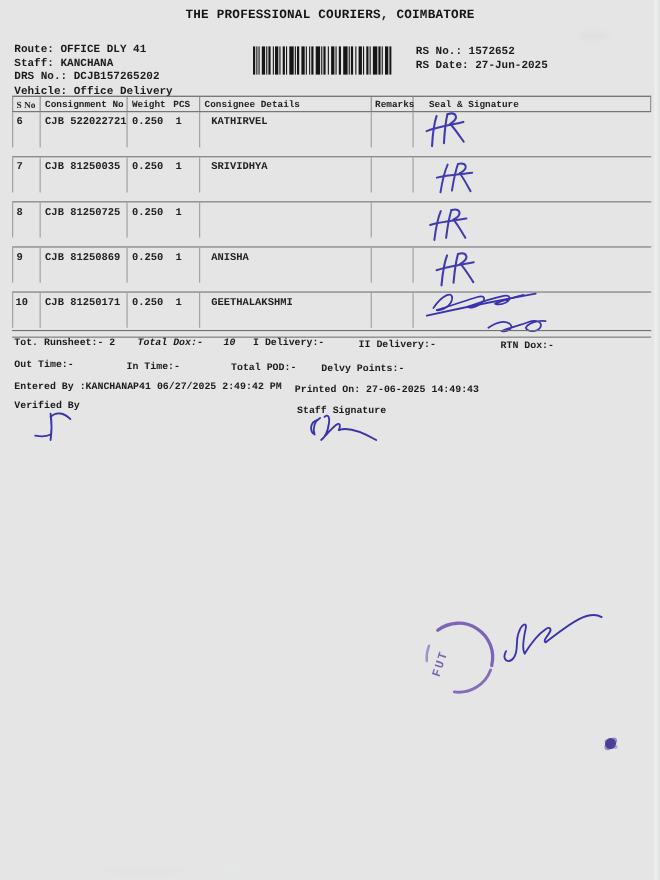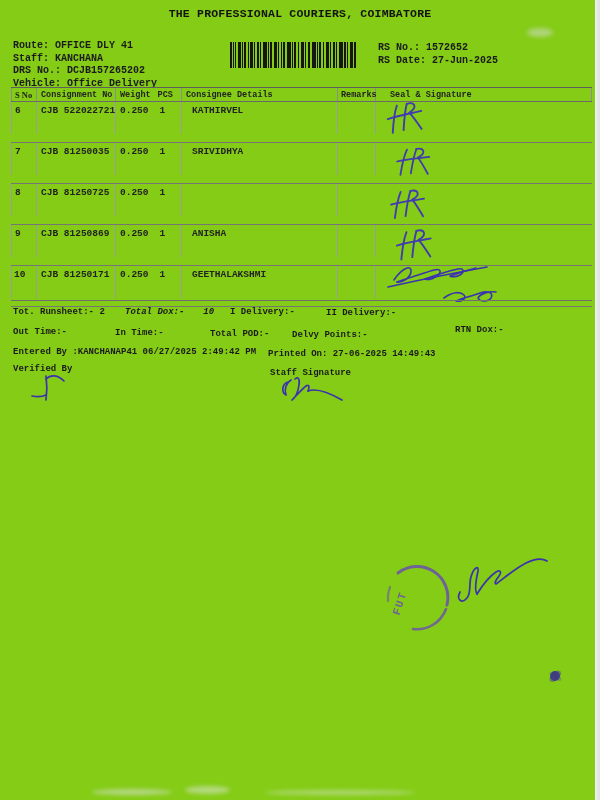--- a/index.html
+++ b/index.html
@@ -1,17 +1,17 @@
 <!DOCTYPE html>
 <html><head>
 <meta charset="utf-8">
 <style>
   html,body{margin:0;padding:0;background:#9a9a9a;}
   .page{
-    position:relative;width:600px;height:800px;background:#84cc16;
+    position:relative;width:600px;height:800px;background:#e5e5e5;
     font-family:"Liberation Mono","DejaVu Sans Mono",monospace;
     font-weight:bold;color:#222;overflow:hidden;
   }
   .abs{position:absolute;}
   
   .title{top:7px;left:0;width:100%;text-align:center;font-size:11.5px;letter-spacing:.2px;color:#141414;}
   .subtitle{top:23px;left:0;width:100%;text-align:center;font-size:11px;color:#161616;
             text-shadow:0 3px 2px rgba(90,90,90,.45);}
   .meta-left{top:40px;left:13px;font-size:10px;line-height:12.6px;color:#1b1b1b;white-space:pre;}
   .meta-right{top:42px;left:378px;font-size:10px;line-height:12.6px;color:#1b1b1b;white-space:pre;}
@@ -200,21 +200,21 @@
       <path d="M60,38 C68,32 76,31 80,35 C83,38 78,42 72,41 C78,38 88,36 96,33 C104,30 110,33 107,38 C104,42 96,42 94,38 C96,34 104,31 112,32"></path>
     </svg>
   </div>
 
   <div class="sep" style="top:300px;"></div>
 
   <div class="abs foot" style="left:13px;top:307px;"><span>Tot. Runsheet:-</span> <span>2</span></div>
   <div class="abs foot" style="left:125px;top:307px;font-style:italic;"><span>Total Dox:-</span>  <span style="margin-left:8px;">10</span></div>
   <div class="abs foot" style="left:230px;top:307px;">I Delivery:-</div>
   <div class="abs foot" style="left:326px;top:308px;">II Delivery:-</div>
-  <div class="abs foot" style="left:455px;top:309px;margin-top:16px;">RTN Dox:-</div>
+  <div class="abs foot" style="left:455px;top:309px;">RTN Dox:-</div>
 
   <div class="abs foot" style="left:13px;top:327px;">Out Time:-</div>
   <div class="abs foot" style="left:115px;top:328px;">In Time:-</div>
   <div class="abs foot" style="left:210px;top:329px;">Total POD:-</div>
   <div class="abs foot" style="left:292px;top:330px;">Delvy Points:-</div>
 
   <div class="abs foot" style="left:13px;top:347px;">Entered By :KANCHANAP41 06/27/2025 2:49:42 PM</div>
   <div class="abs foot" style="left:268px;top:349px;">Printed On: 27-06-2025 14:49:43</div>
 
   <div class="abs foot" style="left:13px;top:364px;">Verified By</div>

